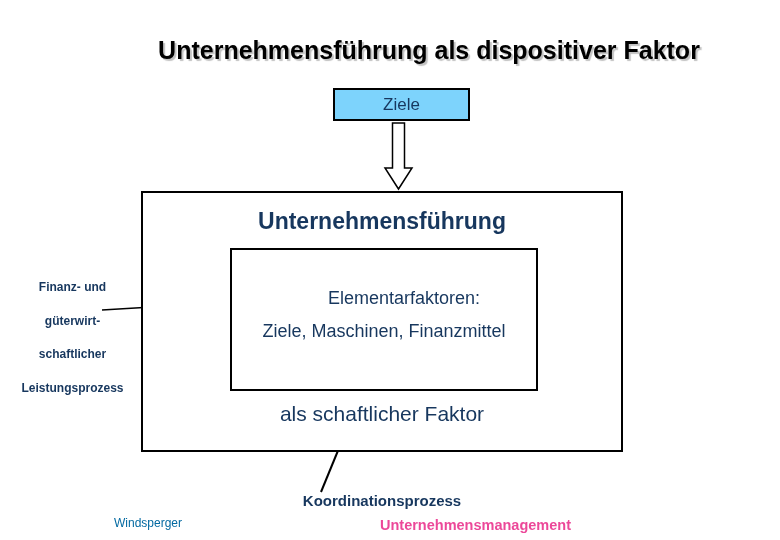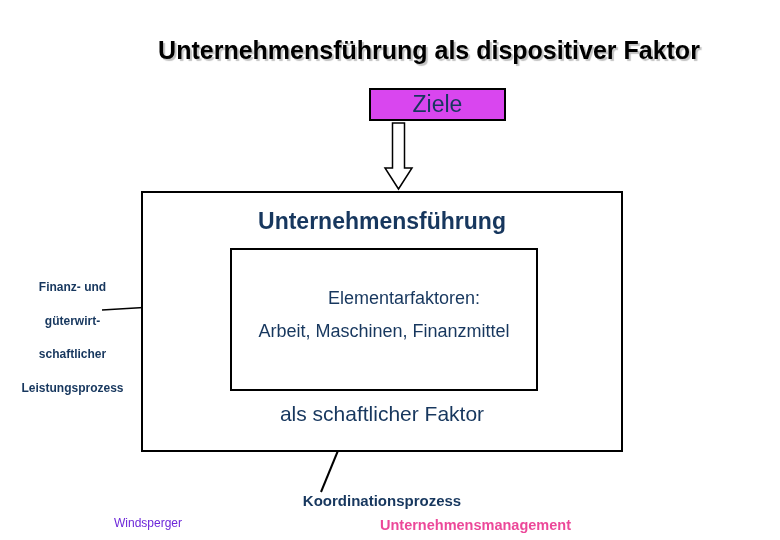--- a/index.html
+++ b/index.html
@@ -15,21 +15,21 @@
     text-align:center;
     font-size:25px;font-weight:bold;
     color:#000000;
     text-shadow:2px 2px 1px #c2c2c2;
     white-space:nowrap;
   }
   .ziele-box{
     position:absolute;left:333px;top:88px;width:133px;height:29px;
     border:2px solid #000;
     display:flex;align-items:center;justify-content:center;
-    font-size:23px;color:#17375e;background:#d946ef;margin-left:36px;
+    font-size:17px;color:#17375e;background:#7dd3fc;
   }
   .main-box{
     position:absolute;left:141px;top:191px;width:478px;height:257px;
     border:2px solid #000;background:#fff;
   }
   .main-box-heading{
     position:absolute;left:0;right:0;top:15px;
     text-align:center;
     font-size:23px;font-weight:bold;color:#17375e;
     white-space:nowrap;
@@ -55,21 +55,21 @@
     line-height:33.5px;
   }
   .koordination{
     position:absolute;left:282px;top:492px;width:200px;
     text-align:center;
     font-size:15px;font-weight:bold;color:#17375e;
     white-space:nowrap;
   }
   .footer-author{
     position:absolute;left:114px;top:516px;
-    font-size:12px;color:#6d28d9;
+    font-size:12px;color:#0369a1;
   }
   .footer-course{
     position:absolute;left:380px;top:517px;width:190px;
     text-align:right;
     font-size:14.5px;font-weight:bold;color:#ec4899;
     white-space:nowrap;
   }
   .overlay{
     position:absolute;left:0;top:0;width:780px;height:540px;
     pointer-events:none;
@@ -101,21 +101,21 @@
     <line x1="102" y1="310" x2="286" y2="299" stroke="#000000" stroke-width="1.6" marker-end="url(#ah1)"></line>
 
     <line x1="321" y1="492" x2="344" y2="436" stroke="#000000" stroke-width="2" marker-end="url(#ah2)"></line>
   </svg>
 
   <div class="main-box">
     <div class="main-box-heading">Unternehmensführung</div>
 
     <div class="inner-box">
       <div class="inner-line1">Elementarfaktoren:</div>
-      <div class="inner-line2">Arbeit, Maschinen, Finanzmittel</div>
+      <div class="inner-line2">Ziele, Maschinen, Finanzmittel</div>
     </div>
 
     <div class="caption">als schaftlicher Faktor</div>
   </div>
 
   <div class="left-label">
     <div>Finanz- und</div>
     <div>güterwirt-</div>
     <div>schaftlicher</div>
     <div>Leistungsprozess</div>

